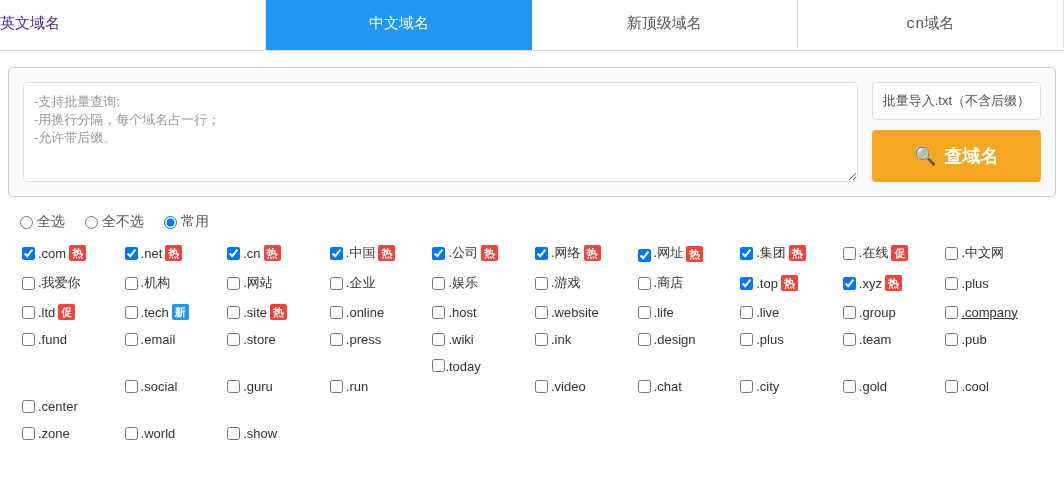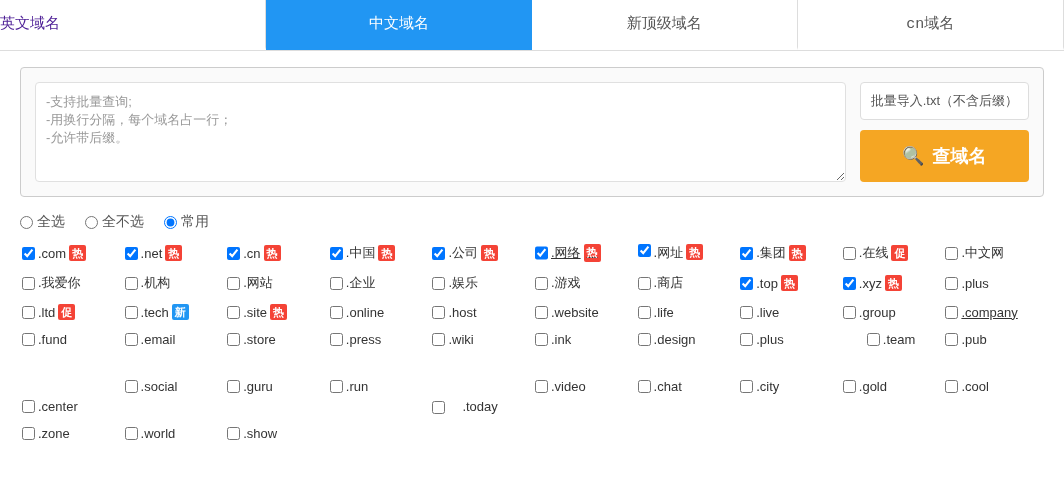--- a/index.html
+++ b/index.html
@@ -8,21 +8,21 @@
 </head>
 <body>
 
 <div style="display:flex; border-bottom:1px solid #ddd;">
 <div style="flex: 1 1 0%; padding: 14px 0px; text-align: left; cursor: pointer; font-size: 15px; border-bottom: 3px solid transparent; user-select: none; color: #4c1d95; border-right: 1px solid rgb(221, 221, 221);">英文域名</div>
     <div style="flex: 1 1 0%; padding: 14px 0px; text-align: center; cursor: pointer; font-size: 15px; user-select: none; background: rgb(33, 150, 243); color: rgb(255, 255, 255); border-bottom: 3px solid rgb(33, 150, 243);">中文域名</div>
     <div style="flex: 1 1 0%; padding: 14px 0px; text-align: center; cursor: pointer; font-size: 15px; border-bottom: 3px solid transparent; user-select: none; color: rgb(85, 85, 85); border-right: 1px solid rgb(221, 221, 221);">新顶级域名</div>
     <div style="flex: 1 1 0%; padding: 14px 0px; text-align: center; cursor: pointer; font-size: 15px; border-bottom: 3px solid transparent; user-select: none; color: rgb(85, 85, 85); border-right: 1px solid rgb(221, 221, 221); font-family: Liberation Mono, monospace;">cn域名</div>
   </div>
 
-<div style="margin:16px 20px; border:1px solid #ccc; border-radius:4px; padding:14px; background:#fafafa; display:flex; gap:14px;">
+<div style="margin:16px 8px; border:1px solid #ccc; border-radius:4px; padding:14px; background:#fafafa; display:flex; gap:14px;">
   <textarea style="flex: 1 1 0%; min-height: 100px; border: 1px solid rgb(224, 224, 224); border-radius: 4px; padding: 10px; font-size: 13px; color: rgb(153, 153, 153); resize: vertical; background: rgb(255, 255, 255); outline: none; font-family: &quot;Microsoft YaHei&quot;, Arial, sans-serif;">-支持批量查询;
 -用换行分隔，每个域名占一行；
 -允许带后缀。</textarea>
   <div style="display:flex; flex-direction:column; gap:10px; min-width:160px;">
     <button style="background:#fff; border:1px solid #ddd; border-radius:4px; padding:9px 10px; font-size:13px; color:#555; cursor:pointer; text-align:center; font-family:Microsoft YaHei,Arial,sans-serif;">批量导入.txt（不含后缀）</button>
     <button style="background:#F5A623; border:none; border-radius:4px; padding:14px 20px; font-size:18px; color:#fff; cursor:pointer; display:flex; align-items:center; justify-content:center; gap:8px; font-weight:bold; font-family:Microsoft YaHei,Arial,sans-serif; flex:1;">
       <span style="font-size:18px;">🔍</span>
       <span>查域名</span>
     </button>
   </div>
@@ -62,26 +62,26 @@
     <label style="display: flex; align-items: center; gap: 3px; font-size: 13px; color: rgb(51, 51, 51); padding: 3px 2px; cursor: pointer; white-space: nowrap;">
       <input type="checkbox" checked="" style="cursor: pointer;">
       <span>.中国</span>
       <span style="display: inline-block; font-size: 11px; color: rgb(255, 255, 255); border-radius: 2px; padding: 0px 3px; line-height: 16px; font-weight: bold; background: rgb(244, 67, 54);">热</span>
     </label>
     <label style="display: flex; align-items: center; gap: 3px; font-size: 13px; color: rgb(51, 51, 51); padding: 3px 2px; cursor: pointer; white-space: nowrap;">
       <input type="checkbox" checked="" style="cursor: pointer;">
       <span>.公司</span>
       <span style="display: inline-block; font-size: 11px; color: rgb(255, 255, 255); border-radius: 2px; padding: 0px 3px; line-height: 16px; font-weight: bold; background: rgb(244, 67, 54);">热</span>
     </label>
-    <label style="display: flex; gap: 3px; font-size: 13px; color: rgb(51, 51, 51); padding: 3px 2px; cursor: pointer; white-space: nowrap; text-decoration: underline;">
+    <label style="display: flex; align-items: center; gap: 3px; font-size: 13px; color: rgb(51, 51, 51); padding: 3px 2px; cursor: pointer; white-space: nowrap;">
       <input type="checkbox" checked="" style="cursor: pointer;">
       <span>.网络</span>
       <span style="display: inline-block; font-size: 11px; color: rgb(255, 255, 255); border-radius: 2px; padding: 0px 3px; line-height: 16px; font-weight: bold; background: rgb(244, 67, 54);">热</span>
     </label>
-    <label style="display: flex; align-items: flex-start; gap: 3px; font-size: 13px; color: rgb(51, 51, 51); padding: 3px 2px; cursor: pointer; white-space: nowrap;">
+    <label style="display: flex; align-items: flex-end; gap: 3px; font-size: 13px; color: rgb(51, 51, 51); padding: 3px 2px; cursor: pointer; white-space: nowrap;">
       <input type="checkbox" checked="" style="cursor: pointer;">
       <span>.网址</span>
       <span style="display: inline-block; font-size: 11px; color: rgb(255, 255, 255); border-radius: 2px; padding: 0px 3px; line-height: 16px; font-weight: bold; background: rgb(244, 67, 54);">热</span>
     </label>
     <label style="display: flex; align-items: center; gap: 3px; font-size: 13px; color: rgb(51, 51, 51); padding: 3px 2px; cursor: pointer; white-space: nowrap;">
       <input type="checkbox" checked="" style="cursor: pointer;">
       <span>.集团</span>
       <span style="display: inline-block; font-size: 11px; color: rgb(255, 255, 255); border-radius: 2px; padding: 0px 3px; line-height: 16px; font-weight: bold; background: rgb(244, 67, 54);">热</span>
     </label>
     <label style="display: flex; align-items: center; gap: 3px; font-size: 13px; color: rgb(51, 51, 51); padding: 3px 2px; cursor: pointer; white-space: nowrap;">
@@ -203,21 +203,21 @@
       <span>.ink</span>
     </label>
     <label style="display: flex; align-items: center; gap: 3px; font-size: 13px; color: rgb(51, 51, 51); padding: 3px 2px; cursor: pointer; white-space: nowrap;">
       <input type="checkbox" style="cursor: pointer;">
       <span>.design</span>
     </label>
     <label style="display: flex; align-items: center; gap: 3px; font-size: 13px; color: rgb(51, 51, 51); padding: 3px 2px; cursor: pointer; white-space: nowrap;">
       <input type="checkbox" style="cursor: pointer;">
       <span>.plus</span>
     </label>
-    <label style="display: flex; align-items: center; gap: 3px; font-size: 13px; color: rgb(51, 51, 51); padding: 3px 2px; cursor: pointer; white-space: nowrap; justify-content: center;">
+    <label style="display: flex; align-items: center; gap: 3px; font-size: 13px; color: rgb(51, 51, 51); padding: 3px 2px; cursor: pointer; white-space: nowrap;">
       <input type="checkbox" style="cursor: pointer;">
       <span>.team</span>
     </label>
     <label style="display: flex; align-items: center; gap: 3px; font-size: 13px; color: rgb(51, 51, 51); padding: 3px 2px; cursor: pointer; white-space: nowrap;">
       <input type="checkbox" style="cursor: pointer;">
       <span>.pub</span>
     </label>
     <label style="display: flex; align-items: center; gap: 3px; font-size: 13px; color: rgb(51, 51, 51); padding: 3px 2px; cursor: pointer; white-space: nowrap; margin-top: 40px;">
       <input type="checkbox" style="cursor: pointer;">
       <span>.center</span>
@@ -227,21 +227,21 @@
       <span>.social</span>
     </label>
     <label style="display: flex; align-items: center; gap: 3px; font-size: 13px; color: rgb(51, 51, 51); padding: 3px 2px; cursor: pointer; white-space: nowrap;">
       <input type="checkbox" style="cursor: pointer;">
       <span>.guru</span>
     </label>
     <label style="display: flex; align-items: center; gap: 3px; font-size: 13px; color: rgb(51, 51, 51); padding: 3px 2px; cursor: pointer; white-space: nowrap;">
       <input type="checkbox" style="cursor: pointer;">
       <span>.run</span>
     </label>
-    <label style="display: flex; align-items: flex-end; gap: 17px; font-size: 13px; color: rgb(51, 51, 51); padding: 3px 2px; cursor: pointer; white-space: nowrap;">
+    <label style="display: flex; align-items: flex-start; gap: 0; font-size: 13px; color: rgb(51, 51, 51); padding: 3px 2px; cursor: pointer; white-space: nowrap;">
       <input type="checkbox" style="cursor: pointer;">
       <span>.today</span>
     </label>
     <label style="display: flex; align-items: center; gap: 3px; font-size: 13px; color: rgb(51, 51, 51); padding: 3px 2px; cursor: pointer; white-space: nowrap;">
       <input type="checkbox" style="cursor: pointer;">
       <span>.video</span>
     </label>
     <label style="display: flex; align-items: center; gap: 3px; font-size: 13px; color: rgb(51, 51, 51); padding: 3px 2px; cursor: pointer; white-space: nowrap;">
       <input type="checkbox" style="cursor: pointer;">
       <span>.chat</span>

